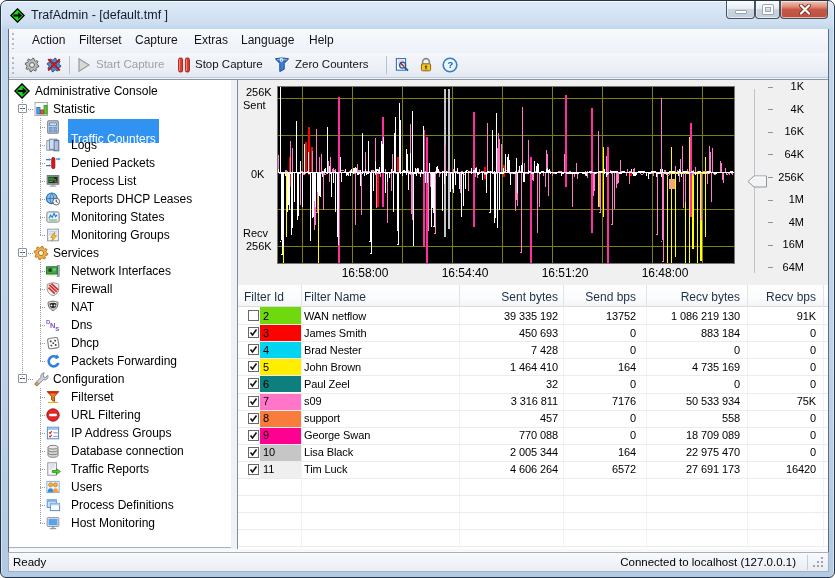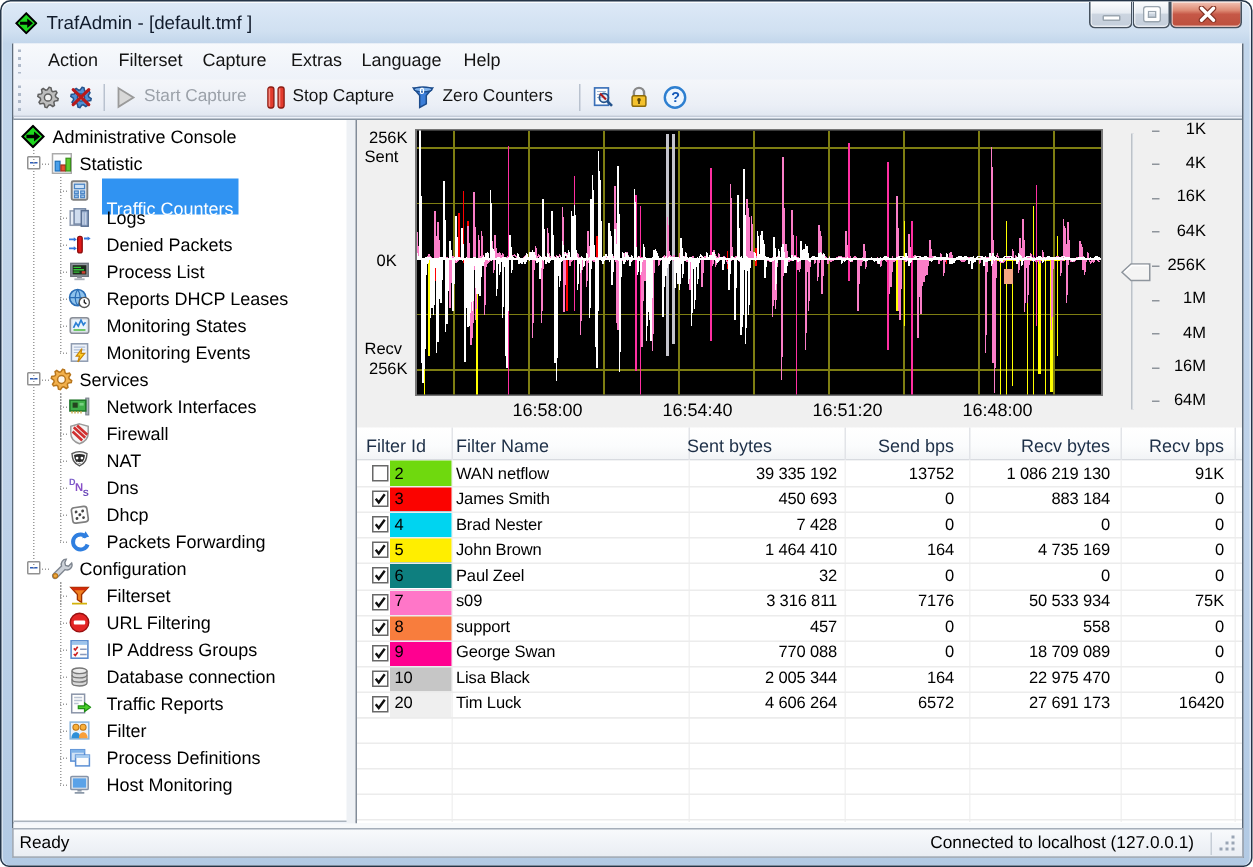--- a/index.html
+++ b/index.html
@@ -198,21 +198,21 @@
           <path d="M4 9.6l1.6-3.4 1.6 2.2 1.8-4 1.6 3.2 1.4-1.8" stroke="#2a7fd4" stroke-width="1.1" fill="none"></path>
           <path d="M4 11h8" stroke="#49b83a" stroke-width="1"></path>
         </svg></div>
 <div class="trow" style="left:62px;top:129px"><span class="">Monitoring States</span></div>
 <div class="hdot" style="left:31px;top:137px;width:5px"></div>
 <div class="abs" style="left:36px;top:147px;width:16px;height:16px"><svg width="16" height="16" viewBox="0 0 16 16">
           <rect x="2.6" y="2.2" width="10.8" height="11.6" fill="#eef3fa" stroke="#8e9bb0"></rect>
           <path d="M4.2 4.4h7.6M4.2 6.2h7.6M4.2 8h4" stroke="#aebed6" stroke-width="0.8"></path>
           <path d="M9.6 5.4 5.8 10.4h2.2L6.9 14.2l4.6-5.6H9z" fill="#ffd024" stroke="#c8860a" stroke-width="0.8"></path>
         </svg></div>
-<div class="trow" style="left:62px;top:147px"><span class="">Monitoring Events</span></div>
+<div class="trow" style="left:62px;top:147px"><span class="">Monitoring Groups</span></div>
 <div class="hdot" style="left:31px;top:155px;width:5px"></div>
 <div class="abs" style="left:24px;top:165px;width:16px;height:16px"><svg width="16" height="16" viewBox="0 0 16 16">
           <path d="M8.7 1.2 L10.0 1.5 L10.4 3.5 L11.2 4.1 L13.3 3.7 L14.0 4.8 L12.9 6.5 L13.1 7.5 L14.8 8.7 L14.5 10.0 L12.5 10.4 L11.9 11.2 L12.3 13.3 L11.2 14.0 L9.5 12.9 L8.5 13.1 L7.3 14.8 L6.0 14.5 L5.6 12.5 L4.8 11.9 L2.7 12.3 L2.0 11.2 L3.1 9.5 L2.9 8.5 L1.2 7.3 L1.5 6.0 L3.5 5.6 L4.1 4.8 L3.7 2.7 L4.8 2.0 L6.5 3.1 L7.5 2.9Z" fill="#f2b04c" stroke="#b8761c" stroke-width="1"></path>
           <circle cx="8" cy="8" r="2.6" fill="#fdf6ec" stroke="#b8761c" stroke-width="1"></circle>
         </svg></div>
 <div class="trow" style="left:44px;top:165px"><span class="">Services</span></div>
 <div class="expb" style="left:9px;top:168px">
         <i></i>
       </div>
 <div class="hdot" style="left:19px;top:173px;width:5px"></div>
@@ -309,21 +309,21 @@
         </svg></div>
 <div class="trow" style="left:62px;top:381px"><span class="">Traffic Reports</span></div>
 <div class="hdot" style="left:31px;top:389px;width:5px"></div>
 <div class="abs" style="left:36px;top:399px;width:16px;height:16px"><svg width="16" height="16" viewBox="0 0 16 16">
           <rect x="1.8" y="2.4" width="12.4" height="11.2" fill="#eaf3fc" stroke="#88b4dc"></rect>
           <circle cx="5.6" cy="5.8" r="2" fill="#f9b03a" stroke="#c07818" stroke-width="0.7"></circle>
           <path d="M2.6 13.2c0-2.6 1.4-4 3-4s3 1.4 3 4z" fill="#2e8fd8"></path>
           <circle cx="10.4" cy="5.8" r="2" fill="#f9b03a" stroke="#c07818" stroke-width="0.7"></circle>
           <path d="M7.6 13.2c0-2.6 1.4-4 2.9-4s2.9 1.4 2.9 4z" fill="#f9a03a"></path>
         </svg></div>
-<div class="trow" style="left:62px;top:399px"><span class="">Filter</span></div>
+<div class="trow" style="left:62px;top:399px"><span class="">Users</span></div>
 <div class="hdot" style="left:31px;top:407px;width:5px"></div>
 <div class="abs" style="left:36px;top:417px;width:16px;height:16px"><svg width="16" height="16" viewBox="0 0 16 16">
           <rect x="2.2" y="2.8" width="9.2" height="7.6" fill="#cfe2f6" stroke="#5b8fd4"></rect>
           <rect x="2.2" y="2.8" width="9.2" height="2" fill="#7fb2e8"></rect>
           <rect x="5.4" y="6.4" width="9.2" height="7.2" fill="#fdfdfd" stroke="#5b8fd4"></rect>
           <rect x="5.4" y="6.4" width="9.2" height="1.9" fill="#a8ccf0"></rect>
         </svg></div>
 <div class="trow" style="left:62px;top:417px"><span class="">Process Definitions</span></div>
 <div class="hdot" style="left:31px;top:425px;width:5px"></div>
 <div class="abs" style="left:36px;top:435px;width:16px;height:16px"><svg width="16" height="16" viewBox="0 0 16 16">
@@ -390,21 +390,21 @@
 <div class="slab" style="left:763px;top:260px">64M</div>
 <div class="thead">
 <div class="hsep" style="left:63px"></div>
 <div class="hsep" style="left:221px"></div>
 <div class="hsep" style="left:325px"></div>
 <div class="hsep" style="left:408px"></div>
 <div class="hsep" style="left:509px"></div>
 <div class="hsep" style="left:585px"></div>
 <span style="left:6px">Filter Id</span>
 <span style="left:66px">Filter Name</span>
-<span style="left:220px;width:100px;text-align:left">Sent bytes</span>
+<span style="left:220px;width:100px;text-align:right">Sent bytes</span>
 <span style="left:318px;width:80px;text-align:right">Send bps</span>
 <span style="left:422px;width:80px;text-align:right">Recv bytes</span>
 <span style="left:498px;width:80px;text-align:right">Recv bps</span>
 </div>
 <div class="tbody">
 <div class="tcolsep" style="left:63px"></div>
 <div class="tcolsep" style="left:221px"></div>
 <div class="tcolsep" style="left:325px"></div>
 <div class="tcolsep" style="left:408px"></div>
 <div class="tcolsep" style="left:509px"></div>
@@ -512,21 +512,21 @@
 <div class="cell num" style="left:220px;top:139.3px;width:100px">2 005 344</div>
 <div class="cell num" style="left:318px;top:139.3px;width:80px">164</div>
 <div class="cell num" style="left:422px;top:139.3px;width:80px">22 975 470</div>
 <div class="cell num" style="left:498px;top:139.3px;width:80px">0</div>
 <div class="swatch" style="top:153.9px;height:17.1px;background:#efefef"></div>
 <div class="cbx" style="top:156.9px">
         <svg width="9" height="9" viewBox="0 0 9 9" style="position:absolute;left:0;top:0">
           <path d="M1.5 4.5l2 2.5 4-5.5" stroke="#111" stroke-width="1.6" fill="none"></path>
         </svg>
       </div>
-<div class="cell" style="left:25px;top:156.4px">20</div>
+<div class="cell" style="left:25px;top:156.4px">11</div>
 <div class="cell" style="left:66px;top:156.4px">Tim Luck</div>
 <div class="cell num" style="left:220px;top:156.4px;width:100px">4 606 264</div>
 <div class="cell num" style="left:318px;top:156.4px;width:80px">6572</div>
 <div class="cell num" style="left:422px;top:156.4px;width:80px">27 691 173</div>
 <div class="cell num" style="left:498px;top:156.4px;width:80px">16420</div>
 <div class="rline" style="top:171.0px"></div>
 <div class="rline" style="top:188.1px"></div>
 <div class="rline" style="top:205.2px"></div>
 <div class="rline" style="top:222.3px"></div>
 <div class="rline" style="top:239.4px"></div>

